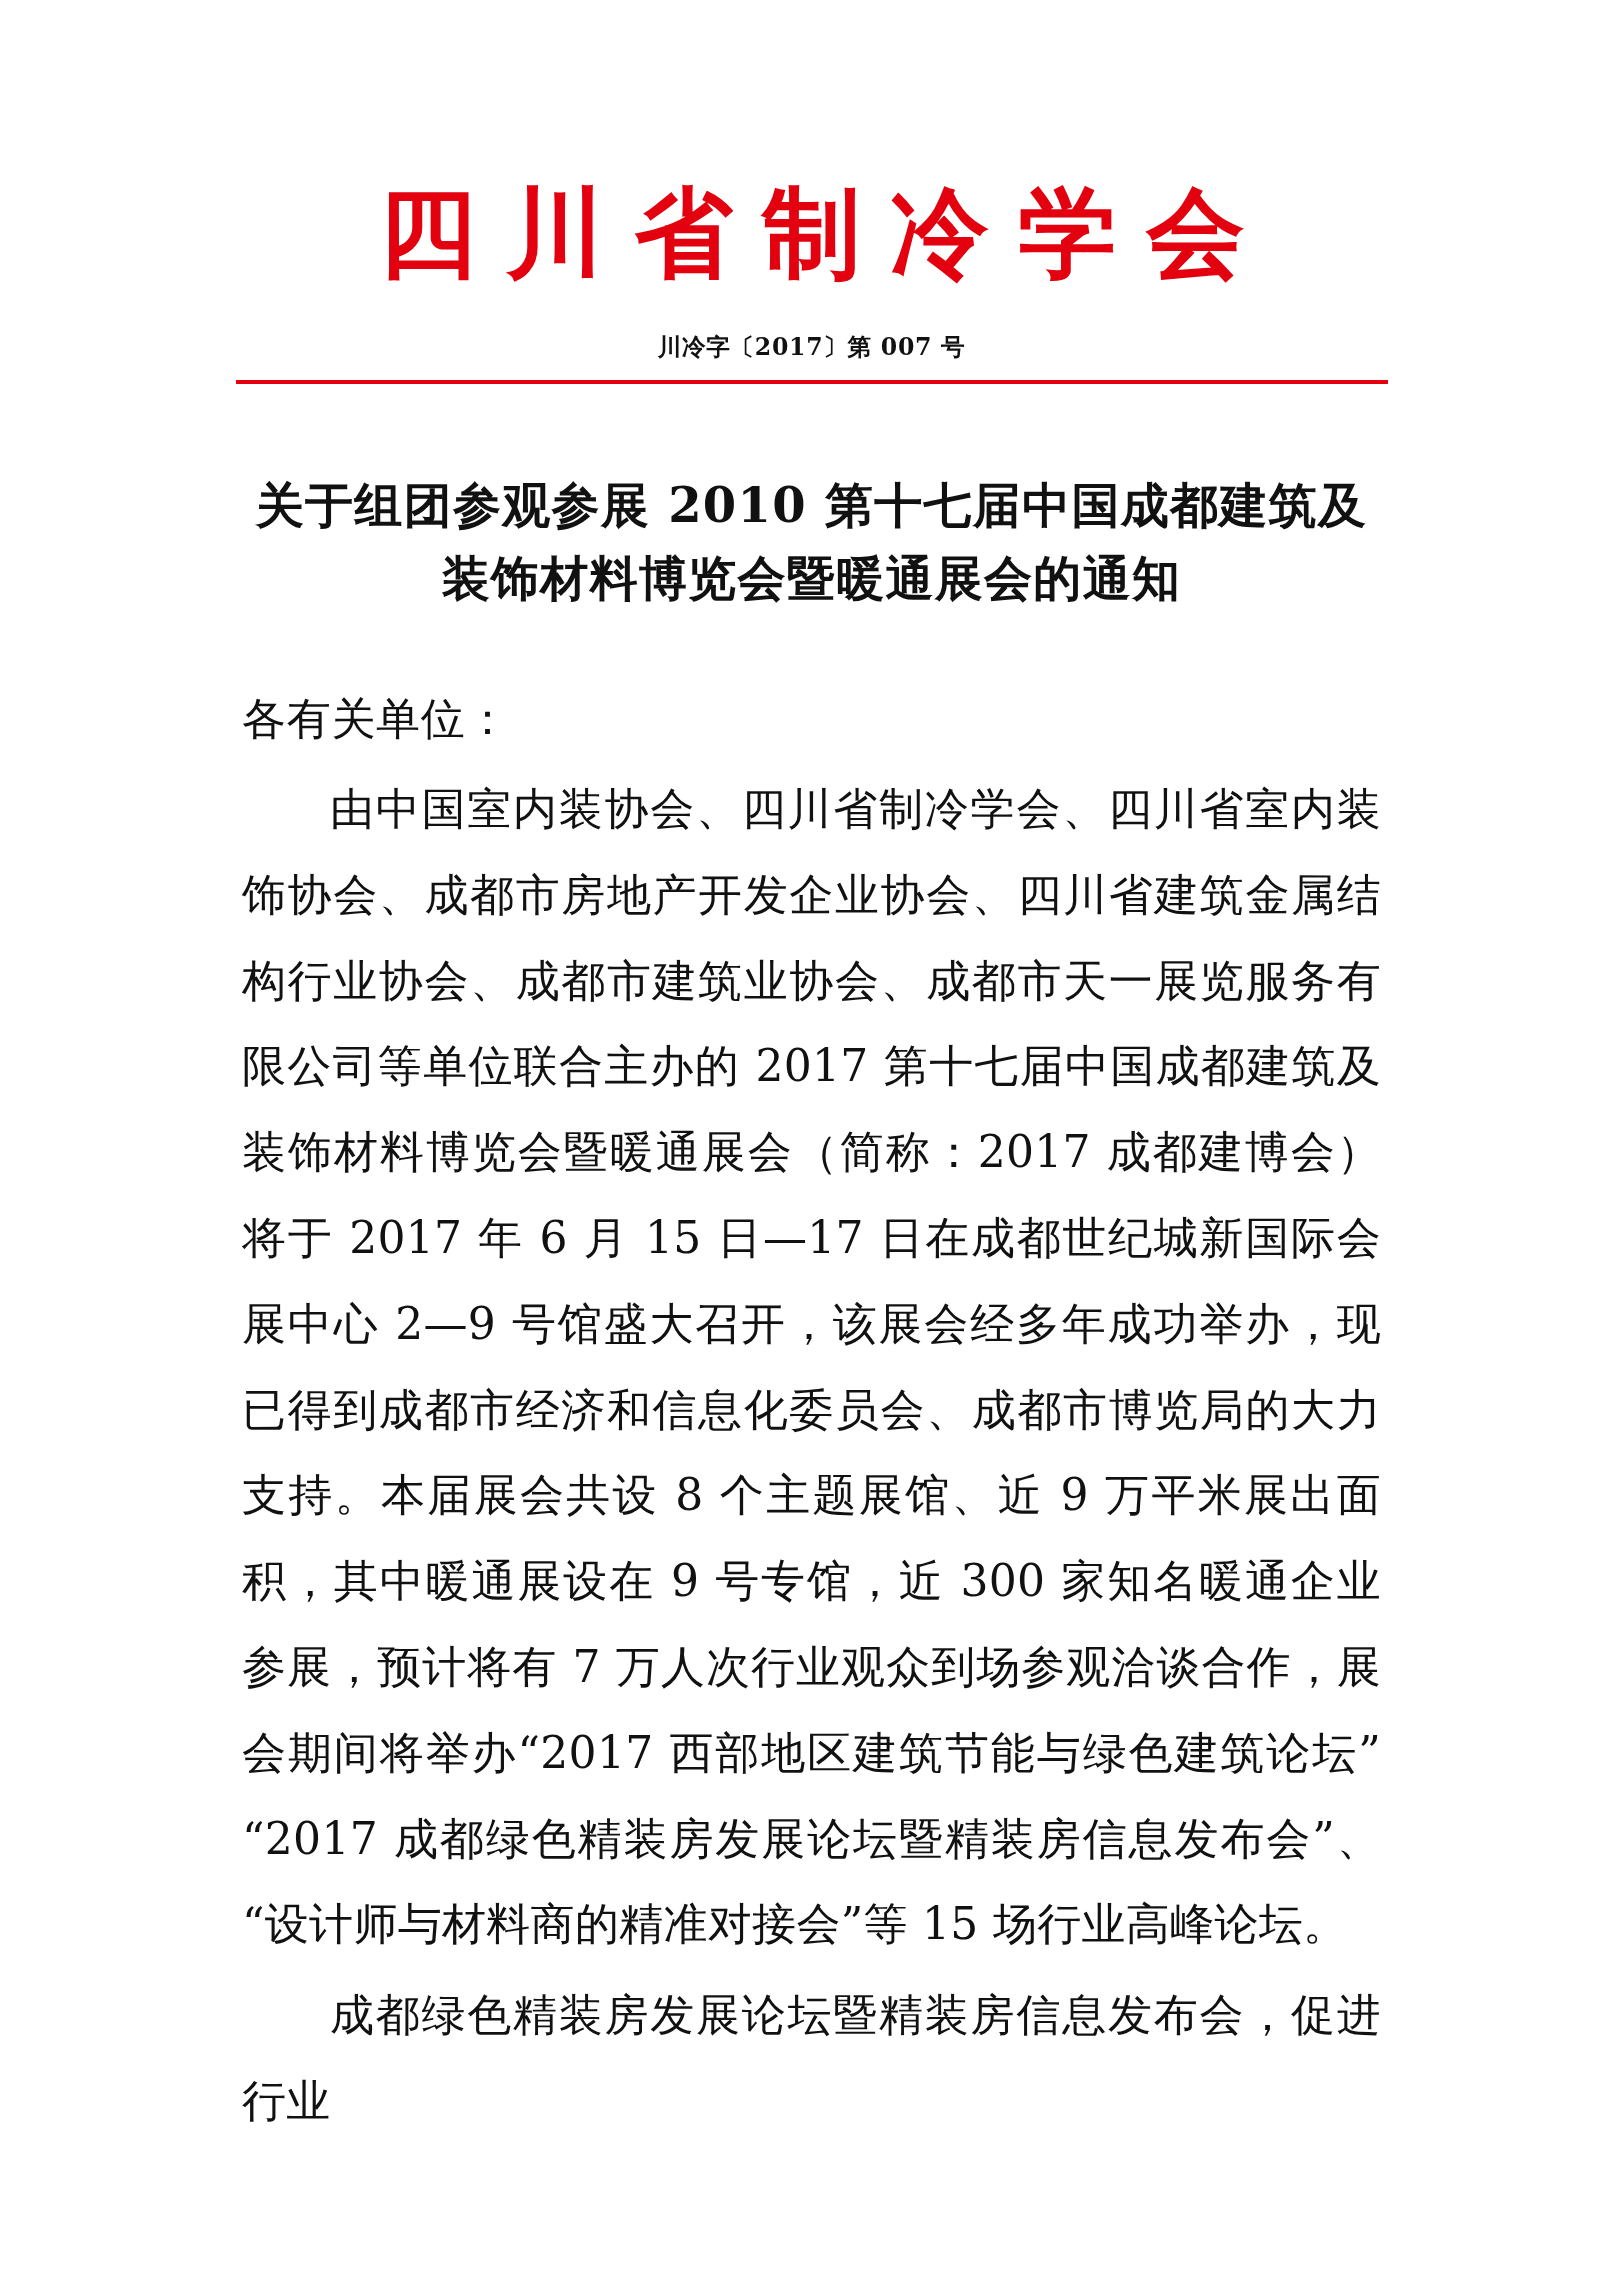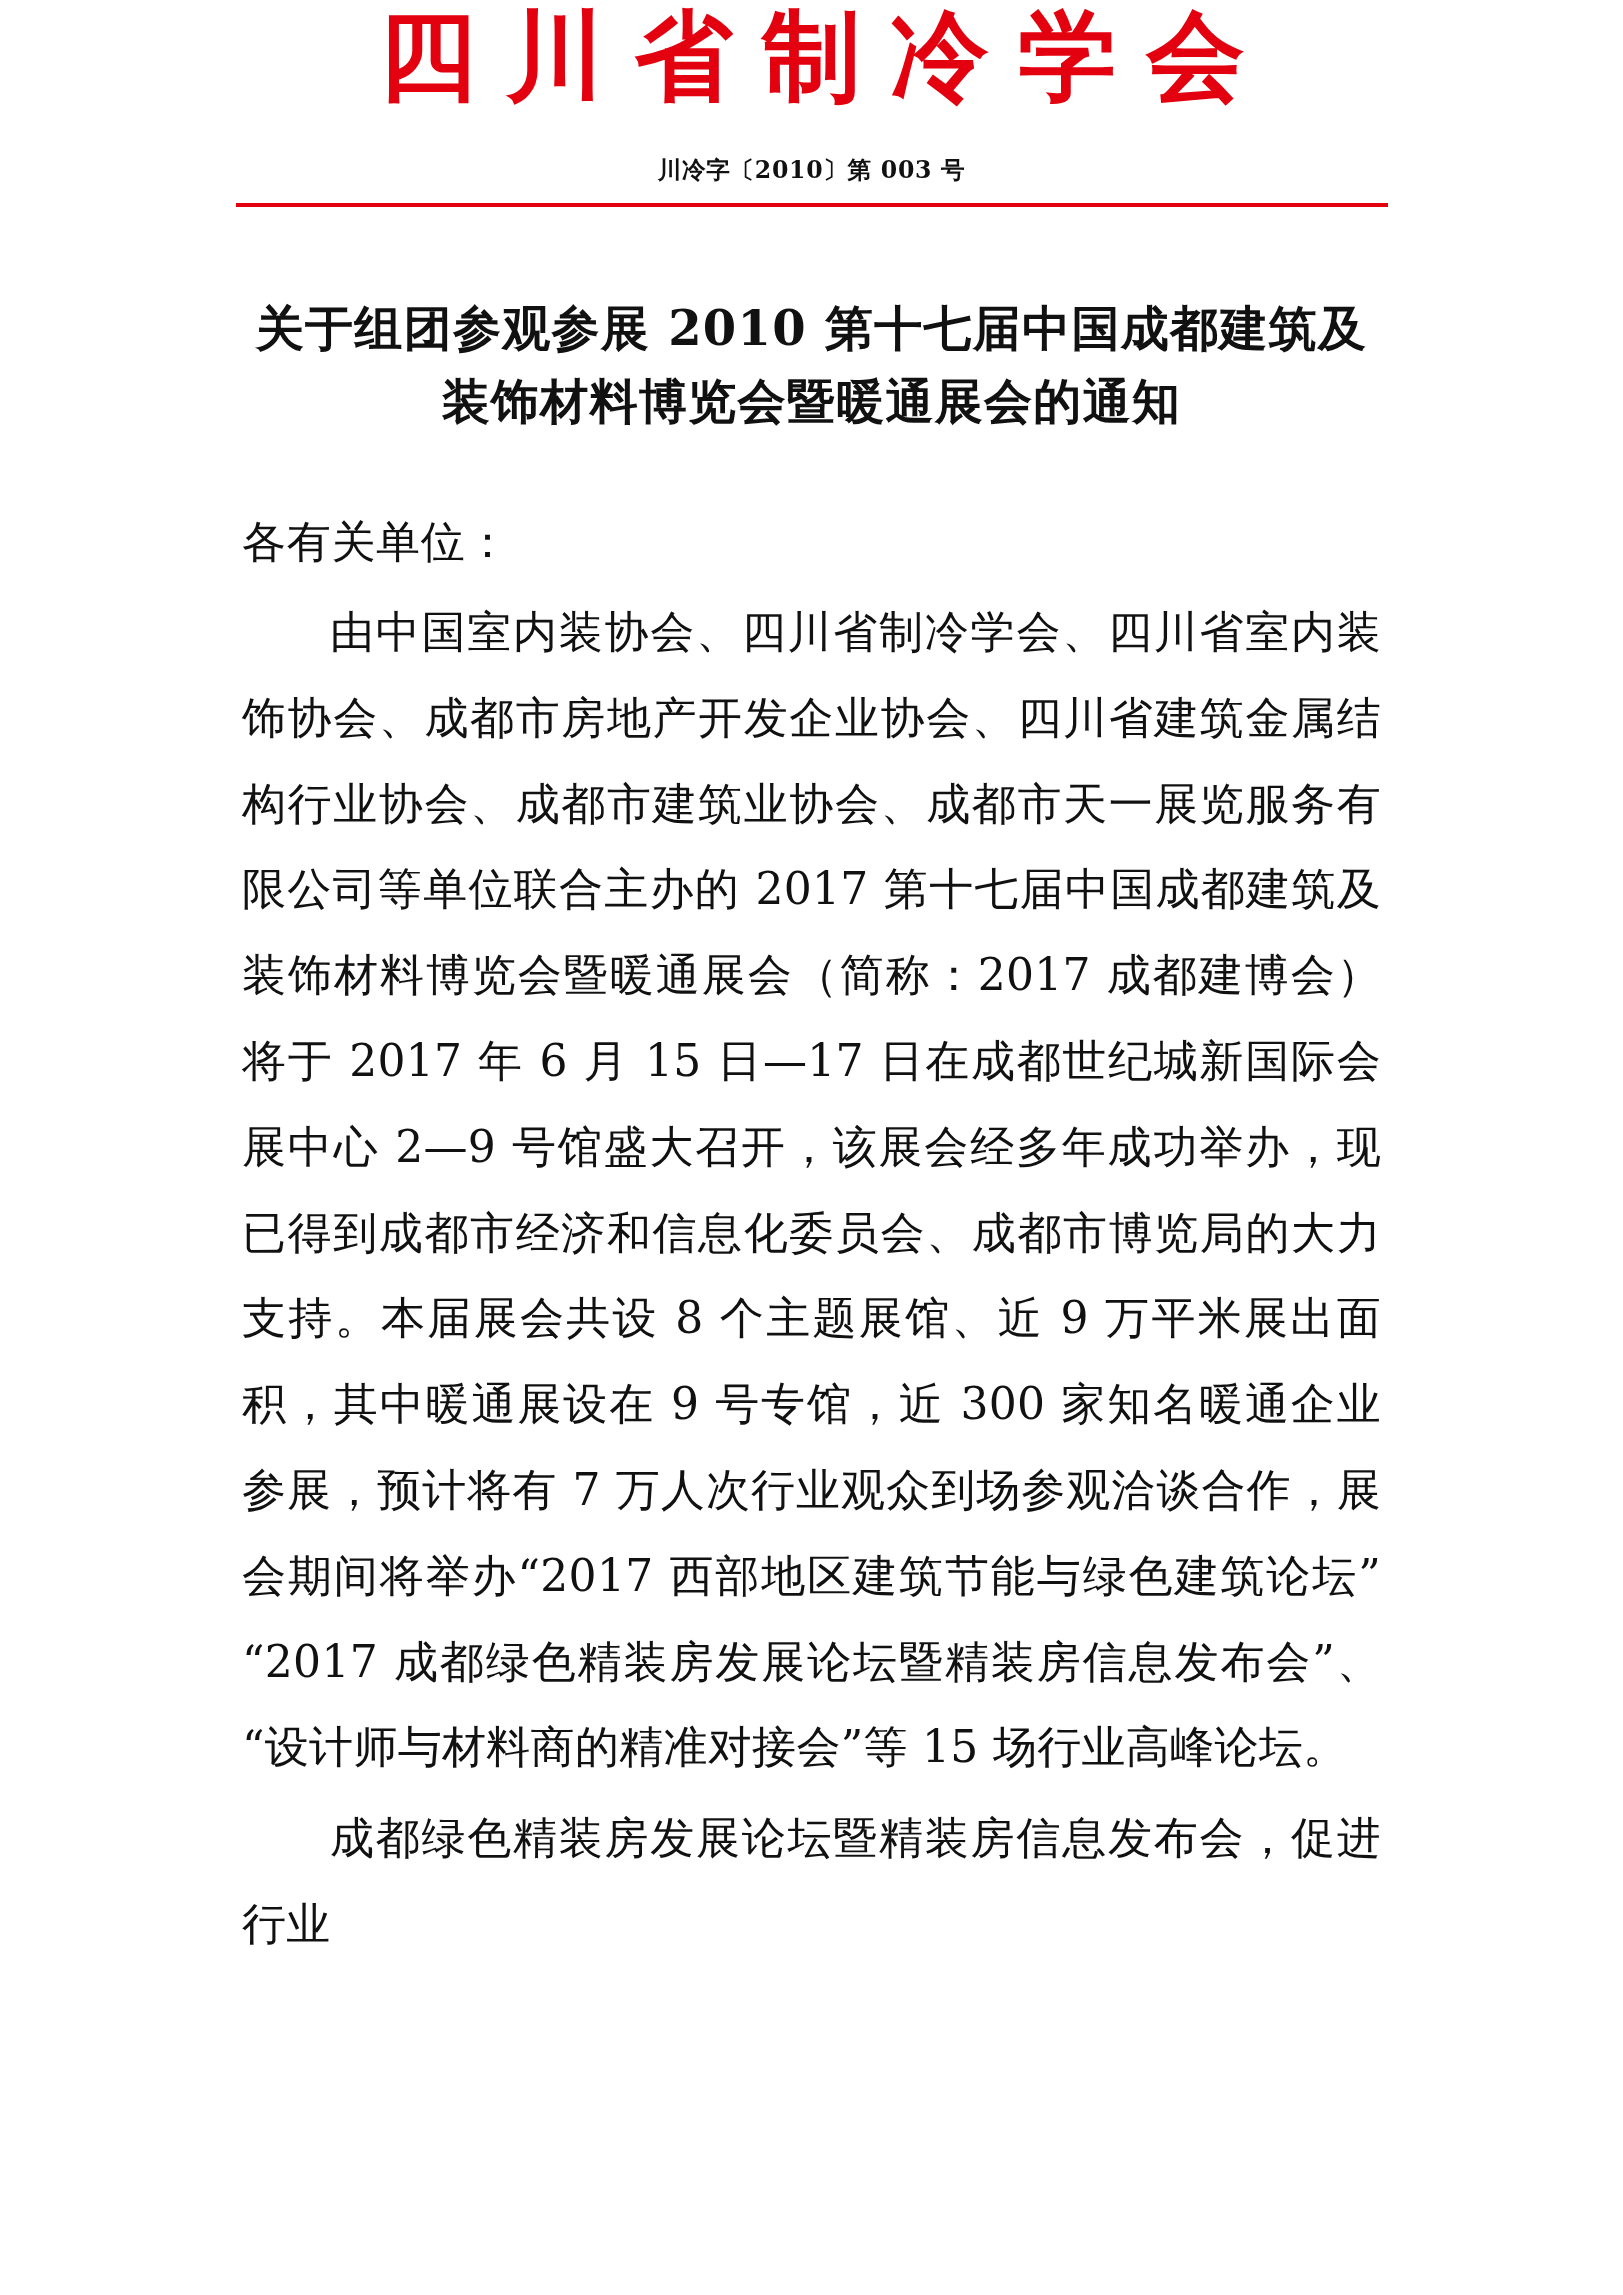--- a/index.html
+++ b/index.html
@@ -17,20 +17,21 @@
     height: 2295px;
     background: #ffffff;
     margin: 0 auto;
     box-sizing: border-box;
     padding: 0;
     overflow: hidden;
   }
 
   
   .letterhead {
+    padding-top: 177px;
     text-align: center;
   }
   .org-title {
     color: #e3000f;
     font-family: "DejaVu Serif", "Liberation Serif", serif;
     font-weight: 700;
     font-size: 98px;
     letter-spacing: 30px;
     line-height: 1.15;
     text-indent: 30px;
@@ -90,21 +91,21 @@
     margin-top: 5.2px;
   }
 </style>
 </head>
 <body>
 
 <div class="page">
 
   <div class="letterhead">
     <div class="org-title">四川省制冷学会</div>
-    <div class="doc-number">川冷字〔2010〕第 003 号</div>
+    <div class="doc-number">川冷字〔2017〕第 007 号</div>
     <div class="red-rule"></div>
   </div>
 
   <div class="doc-title">关于组团参观参展 2010 第十七届中国成都建筑及装饰材料博览会暨暖通展会的通知</div>
 
   <div class="body-wrap">
     <div class="salutation">各有关单位：</div>
     <p class="para">由中国室内装协会、四川省制冷学会、四川省室内装饰协会、成都市房地产开发企业协会、四川省建筑金属结构行业协会、成都市建筑业协会、成都市天一展览服务有限公司等单位联合主办的 2017 第十七届中国成都建筑及装饰材料博览会暨暖通展会（简称：2017 成都建博会）将于 2017 年 6 月 15 日—17 日在成都世纪城新国际会展中心 2—9 号馆盛大召开，该展会经多年成功举办，现已得到成都市经济和信息化委员会、成都市博览局的大力支持。本届展会共设 8 个主题展馆、近 9 万平米展出面积，其中暖通展设在 9 号专馆，近 300 家知名暖通企业参展，预计将有 7 万人次行业观众到场参观洽谈合作，展会期间将举办“2017 西部地区建筑节能与绿色建筑论坛”“2017 成都绿色精装房发展论坛暨精装房信息发布会”、“设计师与材料商的精准对接会”等 15 场行业高峰论坛。</p>
     <p class="para">成都绿色精装房发展论坛暨精装房信息发布会，促进行业</p>
   </div>

